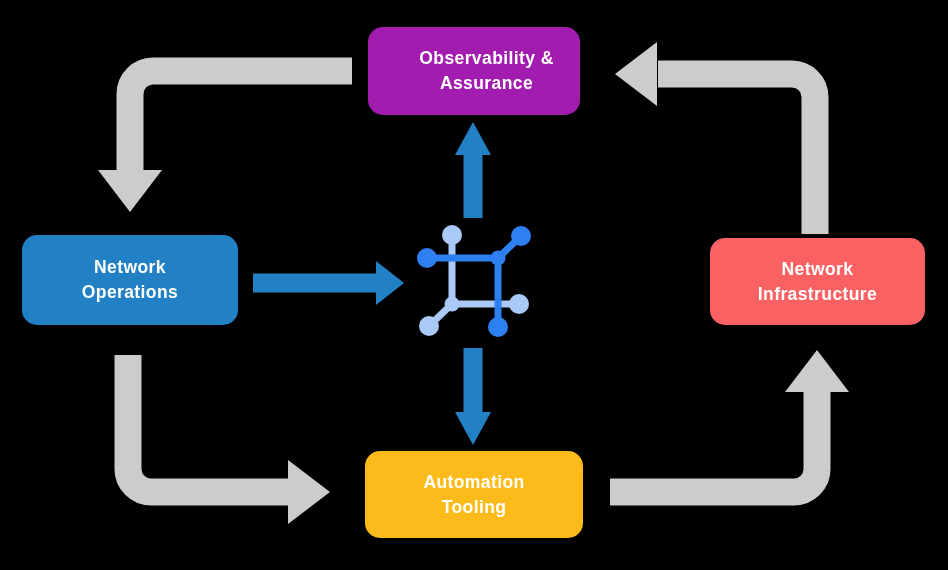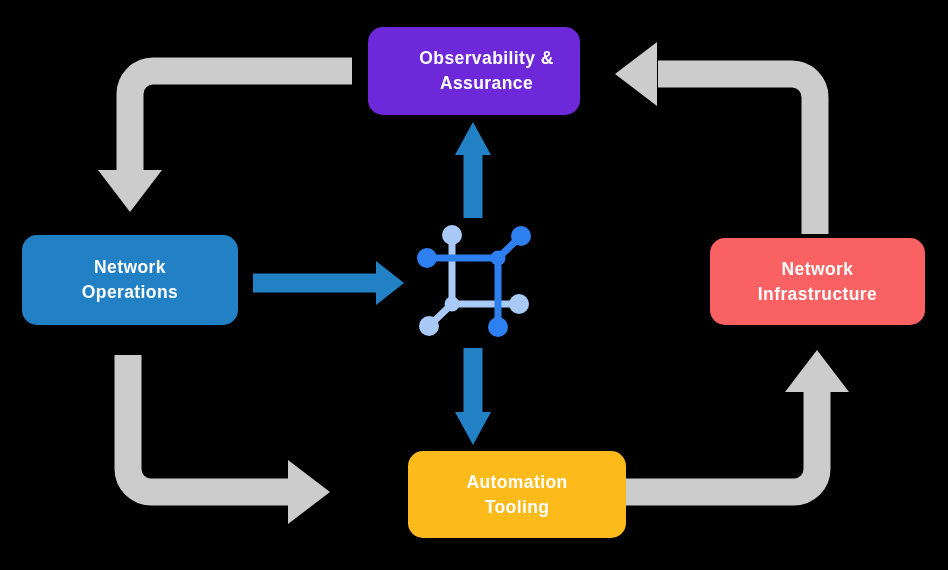--- a/index.html
+++ b/index.html
@@ -78,36 +78,36 @@
       <path d="M 473 218 L 473 154" fill="none" stroke-width="19" stroke="#2280c4"></path>
       <polygon points="455,155 491,155 473,122" fill="#2280c4"></polygon>
     </g>
 
     <g>
       <path d="M 473 348 L 473 413" fill="none" stroke-width="19" stroke="#2280c4"></path>
       <polygon points="455,412 491,412 473,445" fill="#2280c4"></polygon>
     </g>
   </svg>
 
-  <div class="node" id="node-observability" style="background: #6d28d9; padding-left: 25px;">
+  <div class="node" id="node-observability" style="background: #a21caf; padding-left: 25px;">
     <span class="node-label">Observability &amp;
 Assurance</span>
   </div>
 
   <div class="node" id="node-operations" style="background: rgb(34, 128, 196);">
     <span class="node-label">Network
 Operations</span>
   </div>
 
   <div class="node" id="node-infrastructure" style="background: rgb(250, 97, 99);">
     <span class="node-label">Network
 Infrastructure</span>
   </div>
 
-  <div class="node" id="node-automation" style="background: rgb(252, 187, 26); margin-left: 43px;">
+  <div class="node" id="node-automation" style="background: rgb(252, 187, 26);">
     <span class="node-label">Automation
 Tooling</span>
   </div>
 
   <svg id="center-icon" viewBox="0 0 120 120" aria-hidden="true">
 
     <g stroke-linecap="round">
       <path d="M 37 10 L 37 79" fill="none" stroke-width="7" stroke="#a9c9f6"></path>
       <path d="M 37 79 L 95 79" fill="none" stroke-width="7" stroke="#a9c9f6"></path>
       <path d="M 37 79 L 15 100" fill="none" stroke-width="7" stroke="#a9c9f6"></path>

